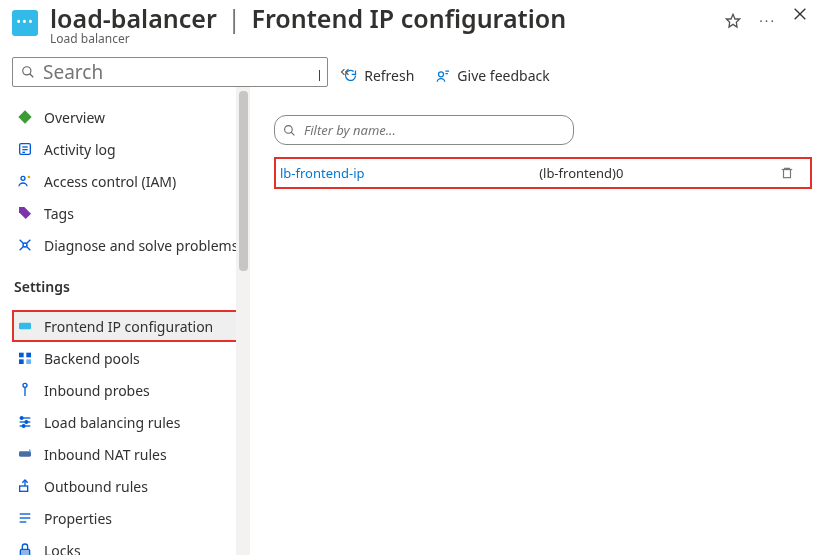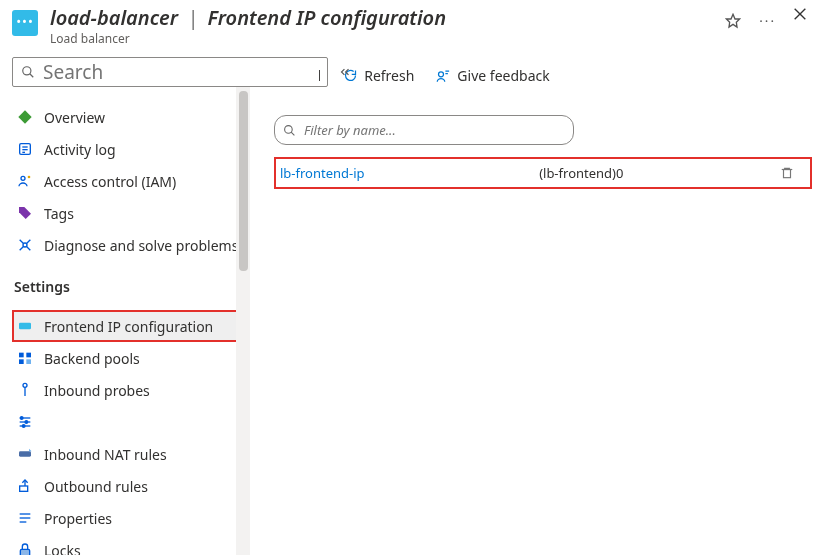--- a/index.html
+++ b/index.html
@@ -14,21 +14,21 @@
   }
   *{box-sizing:border-box;font-family:"Segoe UI",system-ui,Arial,sans-serif;}
   html,body{margin:0;padding:0;background:var(--bg);color:var(--ink);}
   body{width:830px;height:555px;overflow:hidden;position:relative;}
 
   
   .title-bar{display:flex;align-items:flex-start;gap:12px;padding:4px 20px 0 12px;}
   .title-icon{width:26px;height:26px;background:#32bbe8;border-radius:3px;position:relative;margin-top:6px;flex:0 0 auto;}
   .title-icon::before{content:"•••";position:absolute;left:0;right:0;top:2px;color:#fff;font-size:13px;letter-spacing:1px;text-align:center;}
   .title-text{flex:1 1 auto;min-width:0;}
-  .title-main{font-size:20px;font-weight:600;line-height:28px;white-space:nowrap;font-style:italic;}
+  .title-main{font-size:25px;font-weight:600;line-height:28px;white-space:nowrap;}
   .title-main .sep{font-weight:400;color:#777;margin:0 4px;}
   .title-sub{font-size:12px;color:var(--muted);margin-top:-2px;}
   .title-actions{display:flex;gap:14px;margin-top:6px;}
   .ghost-btn{background:none;border:none;color:#555;cursor:pointer;padding:2px;}
   .close-btn{margin-left:auto;}
 
   
   .layout{display:flex;height:calc(100% - 46px);}
 
   
@@ -206,20 +206,21 @@
         <span class="nav-icon">
           <svg width="16" height="16" viewBox="0 0 24 24" fill="none" stroke="#015cda" stroke-width="2">
               <line x1="4" y1="6" x2="20" y2="6"></line>
               <line x1="4" y1="12" x2="20" y2="12"></line>
               <line x1="4" y1="18" x2="20" y2="18"></line>
               <circle cx="7" cy="6" r="2" fill="#015cda"></circle>
               <circle cx="14" cy="12" r="2" fill="#015cda"></circle>
               <circle cx="10" cy="18" r="2" fill="#015cda"></circle>
             </svg>
         </span>
+        <span>Load balancing rules</span>
       </div>
       <div class="nav-item">
         <span class="nav-icon">
           <svg width="16" height="16" viewBox="0 0 24 24" fill="#4a6da7">
               <rect x="3" y="8" width="18" height="8" rx="2"></rect>
               <polygon points="18 4 22 8 18 8" fill="#6fb2f0"></polygon>
             </svg>
         </span>
         <span>Inbound NAT rules</span>
       </div>

